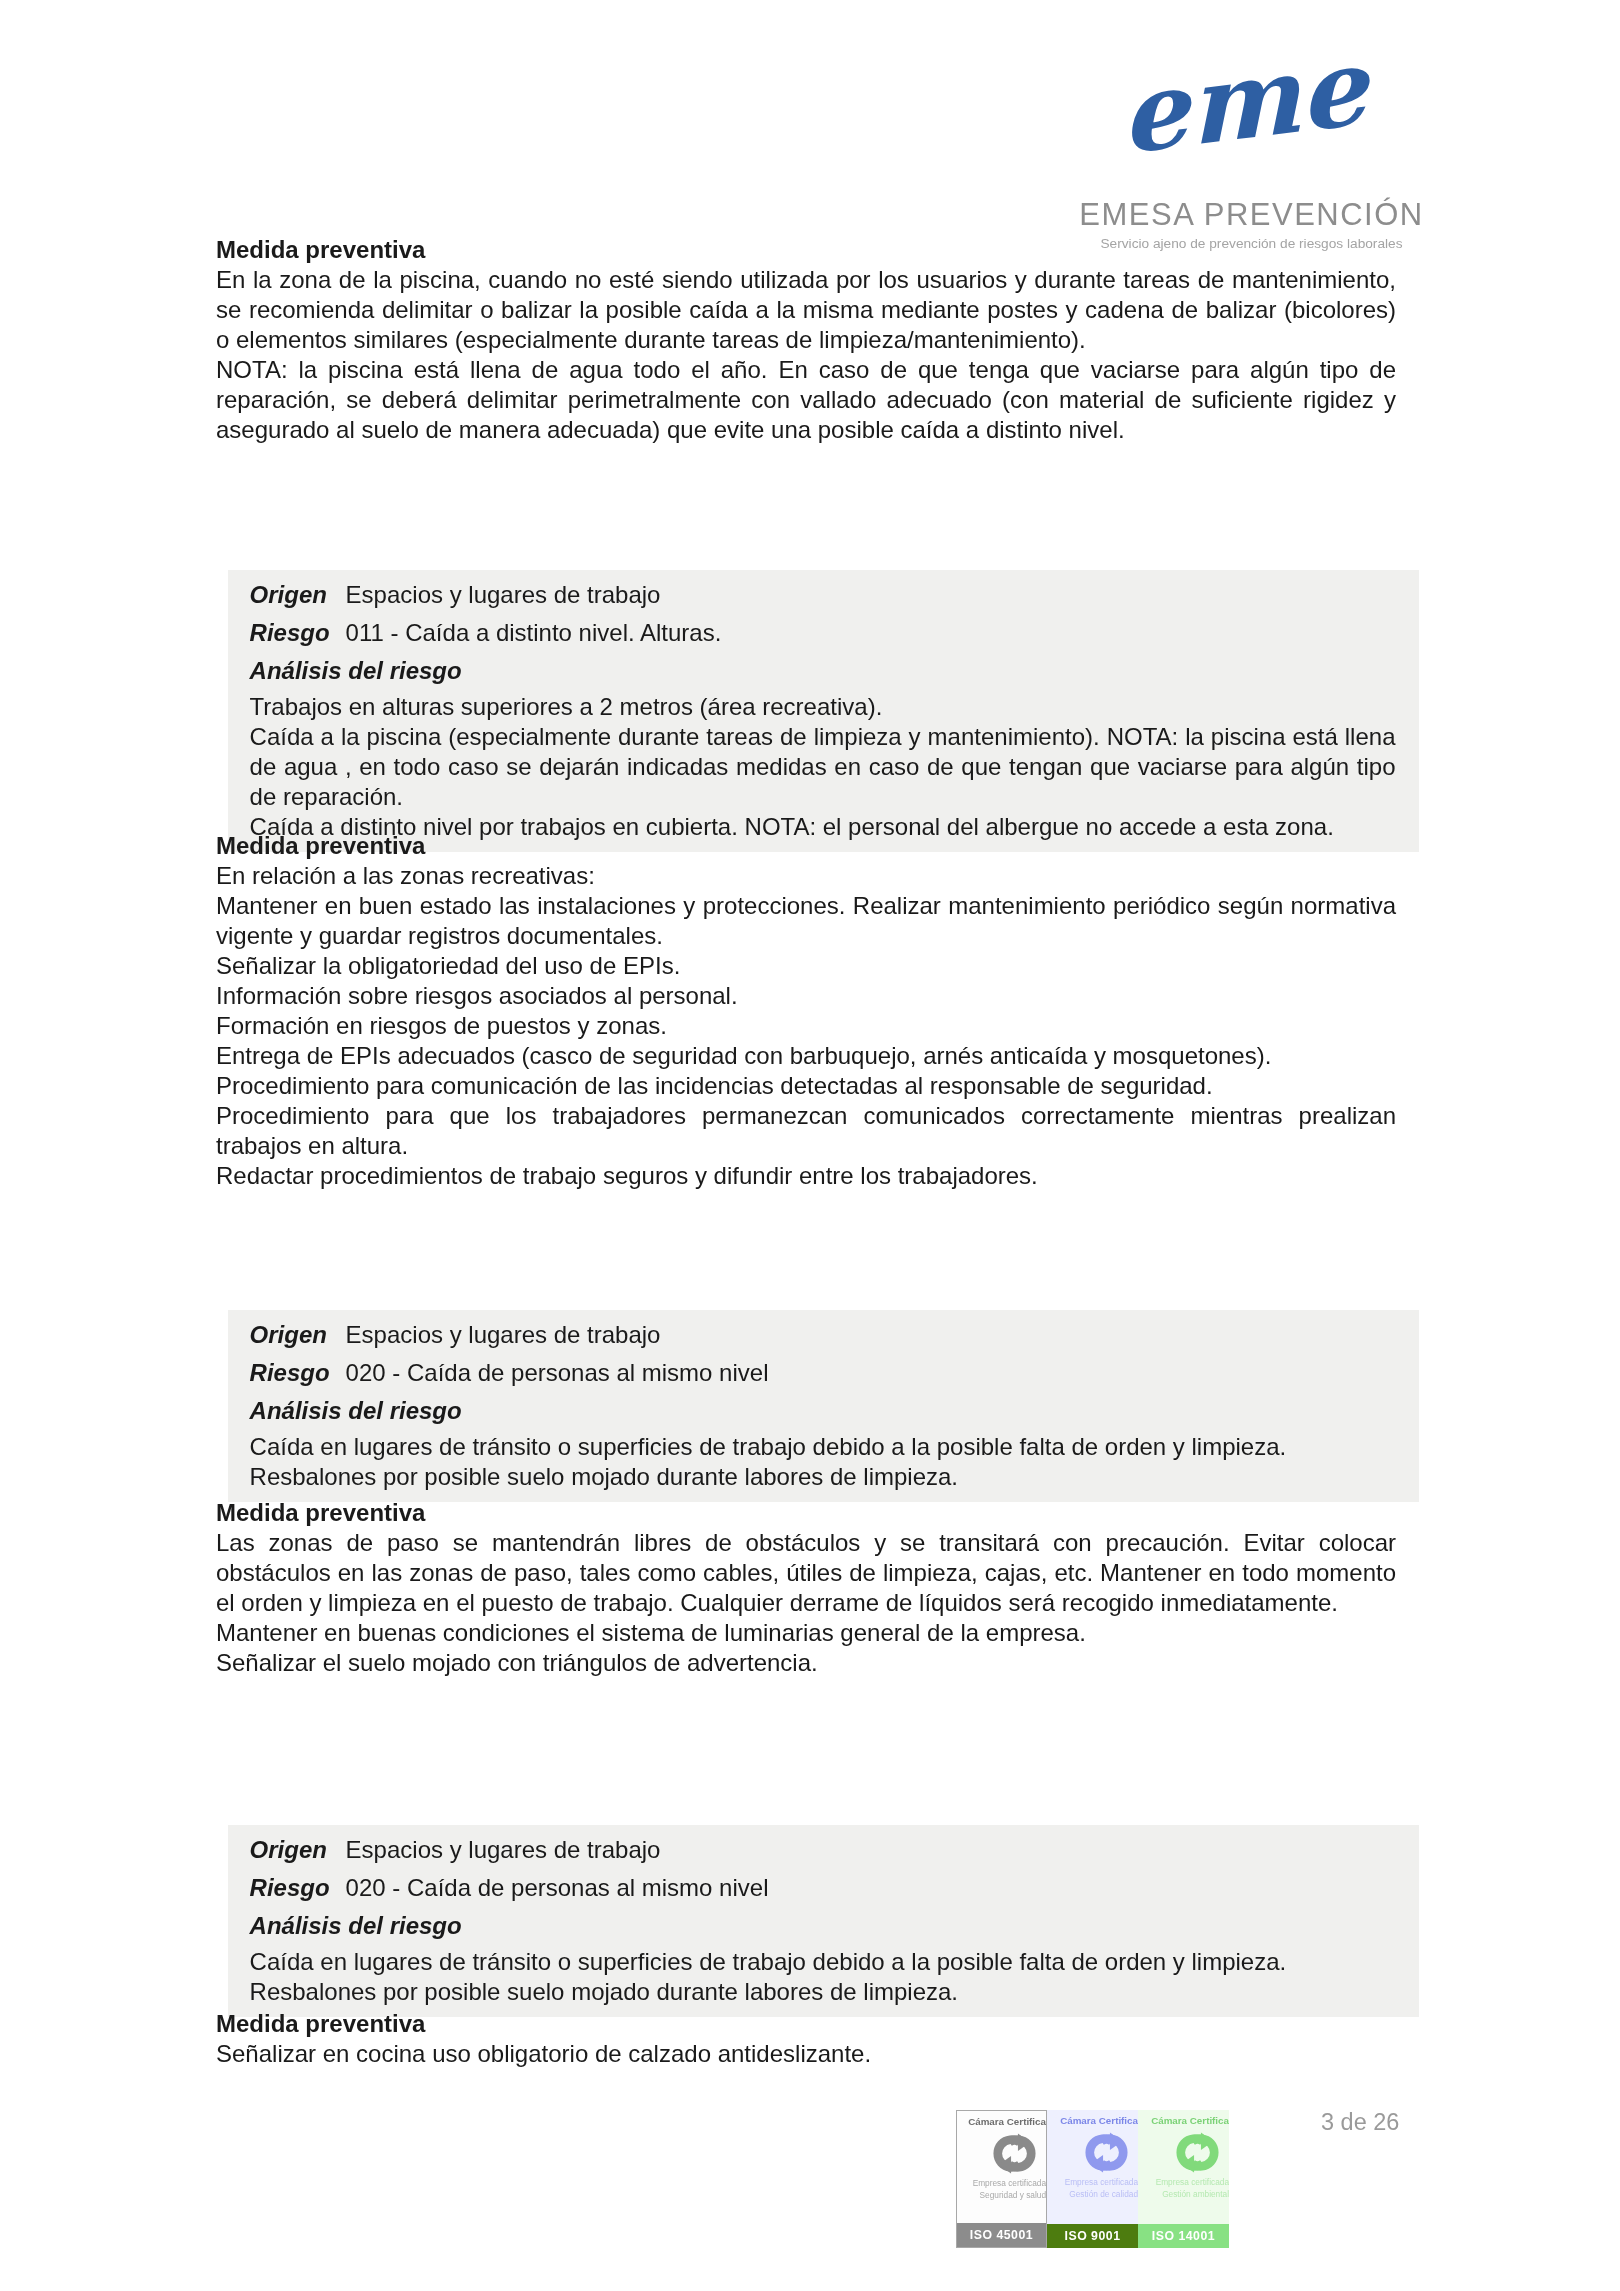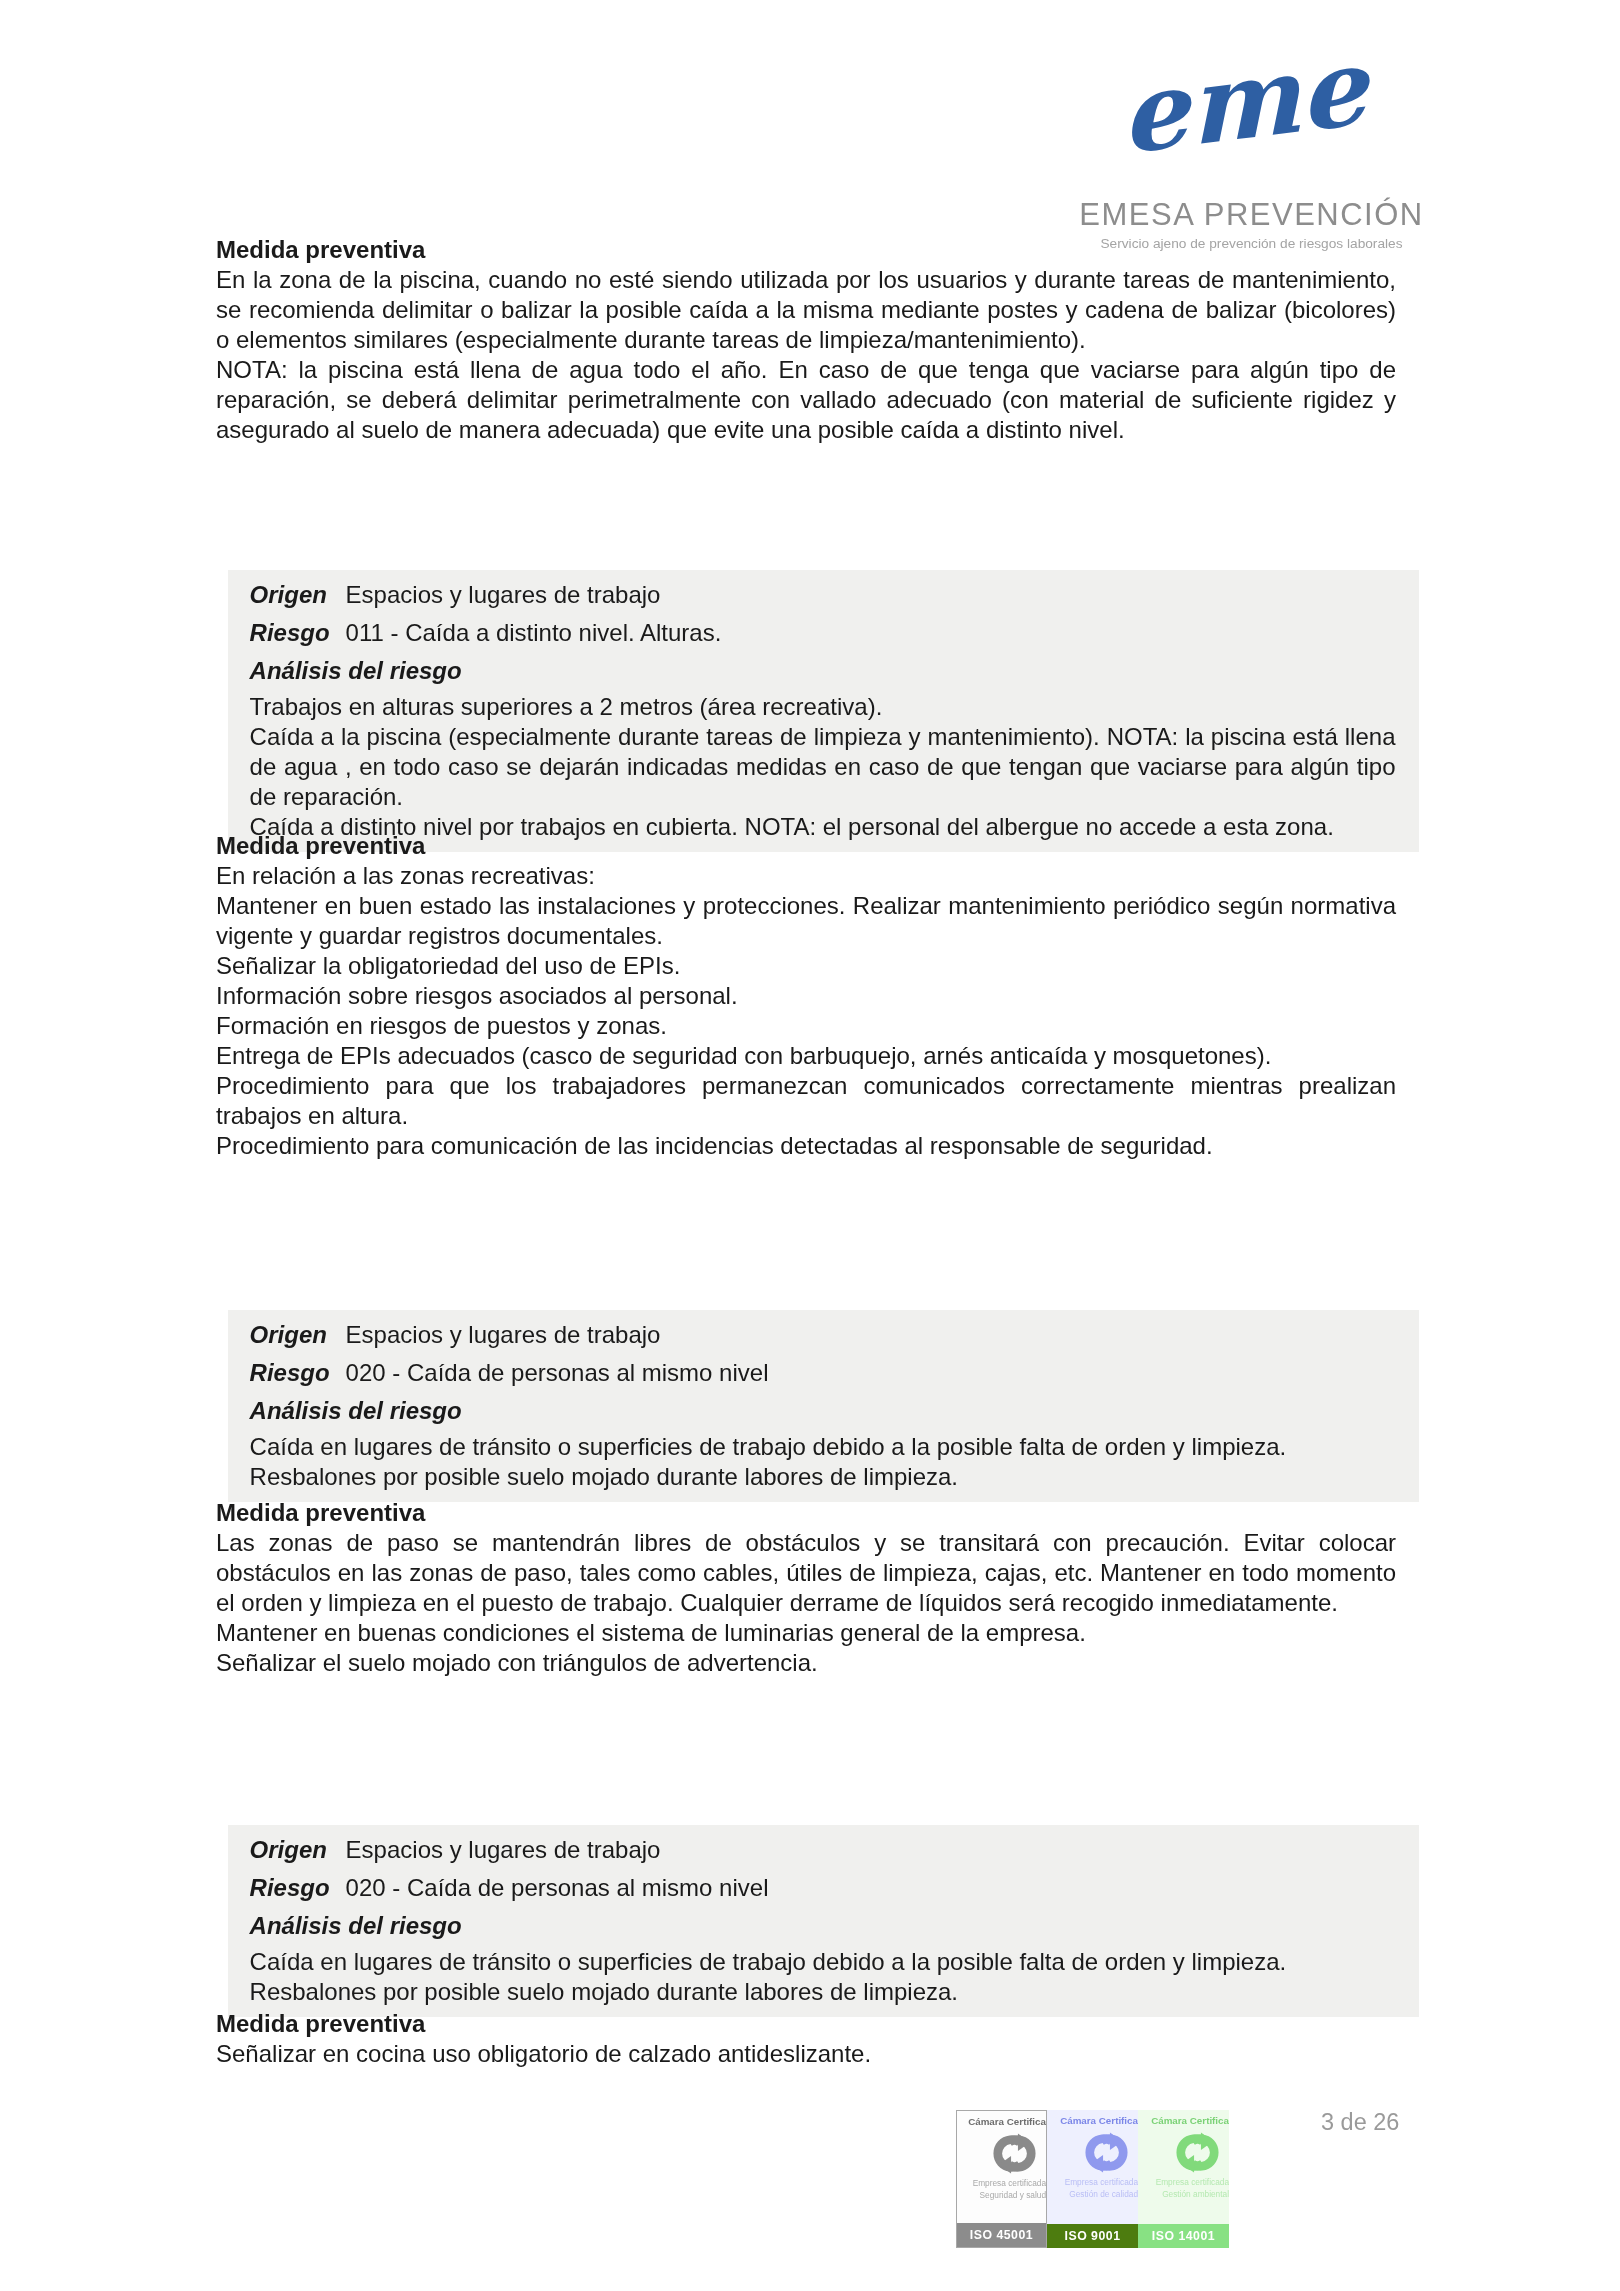--- a/index.html
+++ b/index.html
@@ -107,22 +107,23 @@
   </section>
 
   <section class="medida" style="top:831px;">
     <h2>Medida preventiva</h2>
     <p>En relación a las zonas recreativas:</p>
     <p>Mantener en buen estado las instalaciones y protecciones. Realizar mantenimiento periódico según normativa vigente y guardar registros documentales.</p>
     <p>Señalizar la obligatoriedad del uso de EPIs.</p>
     <p>Información sobre riesgos asociados al personal.</p>
     <p>Formación en riesgos de puestos y zonas.</p>
     <p>Entrega de EPIs adecuados (casco de seguridad con barbuquejo, arnés anticaída y mosquetones).</p>
+    <p>Procedimiento para comunicación de las incidencias detectadas al responsable de seguridad.</p>
     <p>Procedimiento para que los trabajadores permanezcan comunicados correctamente mientras prealizan trabajos en altura.</p>
-    <p>Procedimiento para comunicación de las incidencias detectadas al responsable de seguridad.</p>
+    <p>Redactar procedimientos de trabajo seguros y difundir entre los trabajadores.</p>
   </section>
 
   <section class="risk-box" style="top:1310px;">
     <div class="risk-row">
       <span class="risk-label">Origen</span>
       <span class="risk-value">Espacios y lugares de trabajo</span>
     </div>
     <div class="risk-row">
       <span class="risk-label">Riesgo</span>
       <span class="risk-value">020 - Caída de personas al mismo nivel</span>

